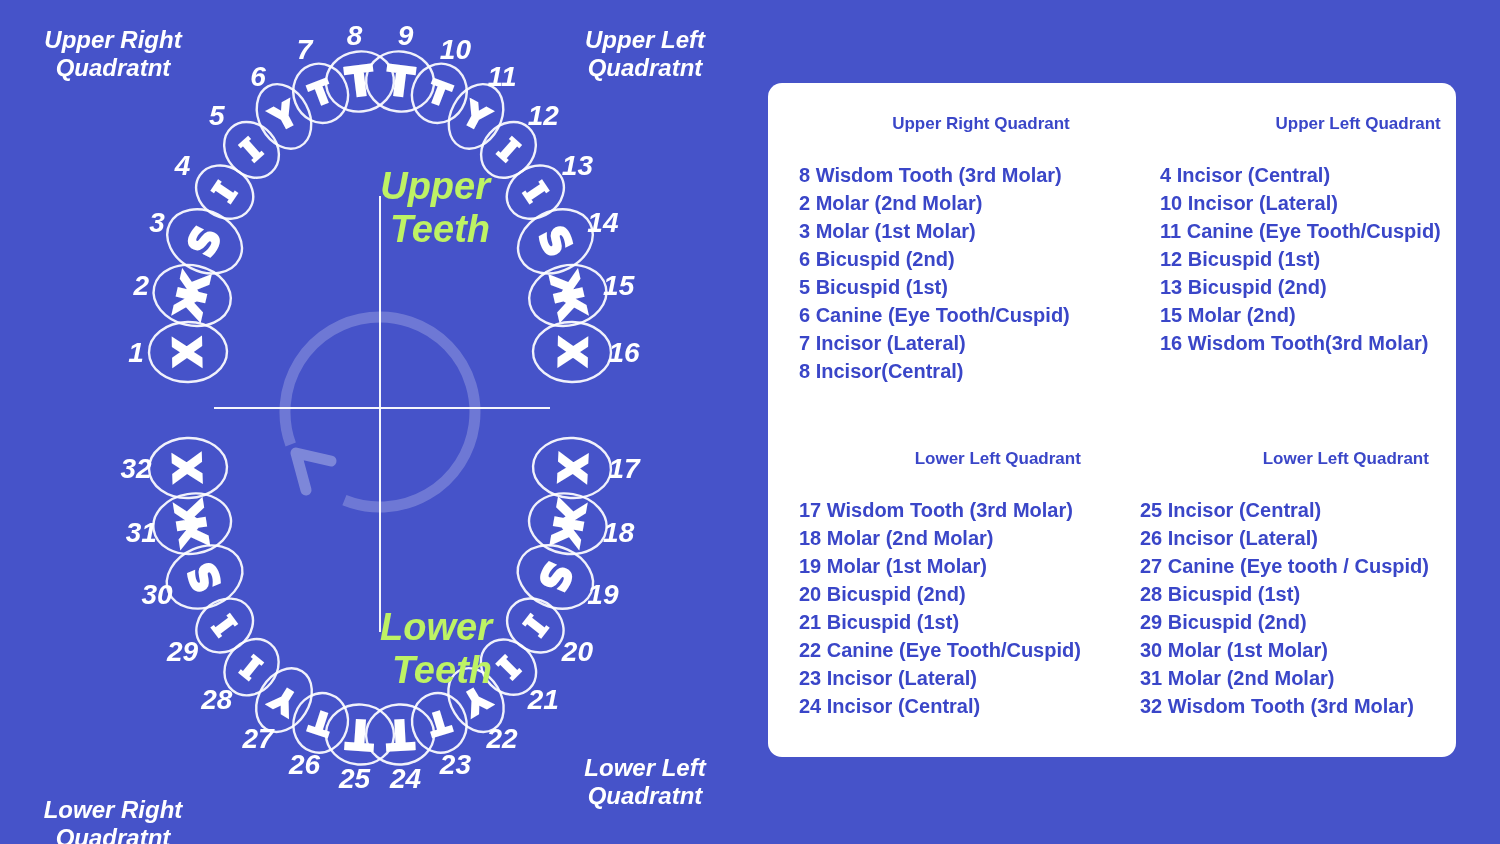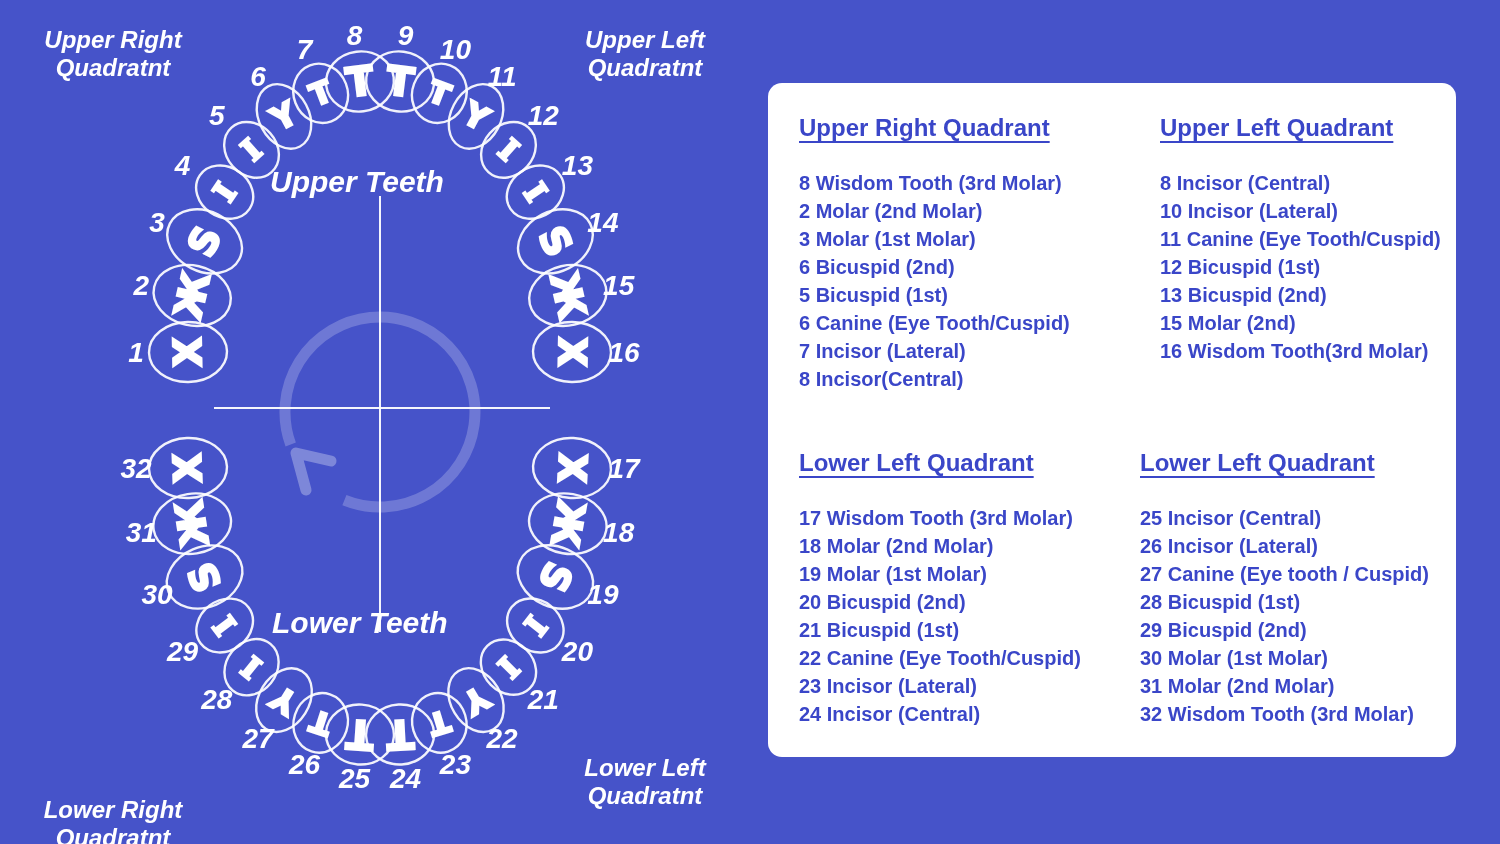--- a/index.html
+++ b/index.html
@@ -21,31 +21,31 @@
   .tooth-number{
     fill:#ffffff;text-anchor:middle;dominant-baseline:central;
     font-weight:bold;font-style:italic;font-size:28px;
     font-family:"Liberation Sans",sans-serif;
   }
   .corner{
     position:absolute;width:170px;text-align:center;color:#fff;
     font-weight:bold;font-style:italic;font-size:24px;line-height:28px;
   }
   .arch-label{
-    position:absolute;width:220px;text-align:left;color:#ffffff;
-    font-weight:bold;font-style:italic;font-size:30px;
+    position:absolute;width:220px;text-align:right;color:#bef264;
+    font-weight:bold;font-style:italic;font-size:38px;
   }
   .panel{
     position:absolute;left:768px;top:83px;width:688px;height:674px;
     background:#ffffff;border-radius:14px;
   }
   .section{position:absolute;color:#3a46c8}
   .section h3{
-    font-size:24px;font-weight:bold;margin:0 0 27px 0;white-space:nowrap;
-    text-decoration:underline;text-decoration-thickness:2px;text-underline-offset:5px;
+    font-size:17px;font-weight:bold;margin:0 0 27px 0;white-space:nowrap;
+    text-decoration-thickness:2px;text-underline-offset:5px;text-align:right;
   }
   .section .item{font-size:20px;font-weight:bold;line-height:28px;white-space:nowrap}
 </style>
 </head>
 <body>
 
 <div class="stage">
 
   <svg id="teeth-svg" width="768" height="844" viewBox="0 0 768 844">
     <path class="rot-circle" d="M 290.7 444.5 A 95 95 0 1 1 344.4 500.1"></path>
@@ -243,21 +243,21 @@
         <div class="item">2 Molar (2nd Molar)</div>
         <div class="item">3 Molar (1st Molar)</div>
         <div class="item">6 Bicuspid (2nd)</div>
         <div class="item">5 Bicuspid (1st)</div>
         <div class="item">6 Canine (Eye Tooth/Cuspid)</div>
         <div class="item">7 Incisor (Lateral)</div>
         <div class="item">8 Incisor(Central)</div>
       </div>
       <div class="section" style="left: 372px; top: 31px; margin-left: 20px;">
         <h3>Upper Left Quadrant</h3>
-        <div class="item">8 Incisor (Central)</div>
+        <div class="item">4 Incisor (Central)</div>
         <div class="item">10 Incisor (Lateral)</div>
         <div class="item">11 Canine (Eye Tooth/Cuspid)</div>
         <div class="item">12 Bicuspid (1st)</div>
         <div class="item">13 Bicuspid (2nd)</div>
         <div class="item">15 Molar (2nd)</div>
         <div class="item">16 Wisdom Tooth(3rd Molar)</div>
       </div>
       <div class="section" style="left: 31px; top: 366px;">
         <h3>Lower Left Quadrant</h3>
         <div class="item">17 Wisdom Tooth (3rd Molar)</div>

